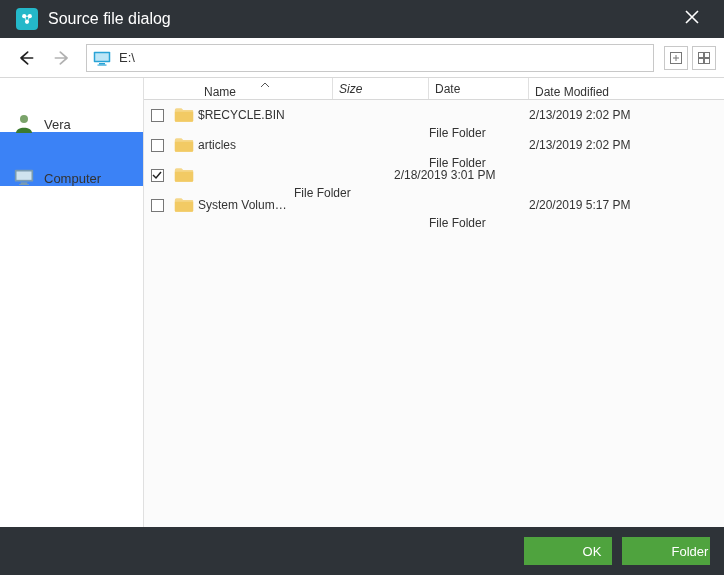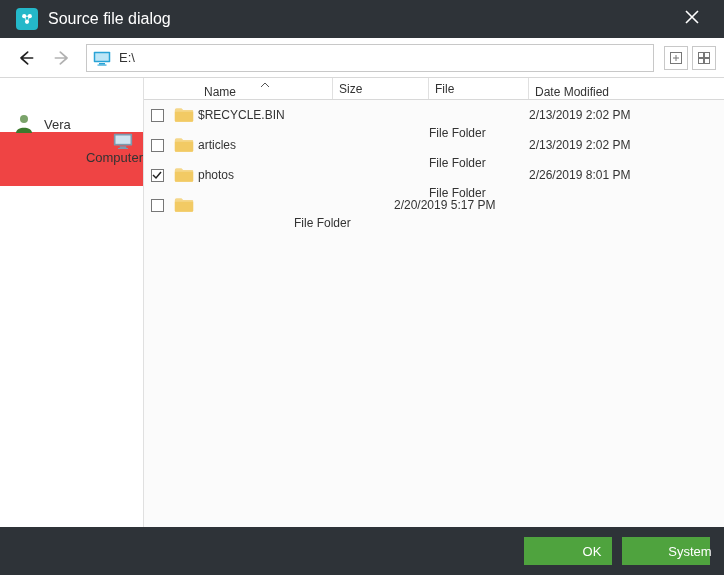--- a/index.html
+++ b/index.html
@@ -19,29 +19,29 @@
   .path-box { flex: 1; height: 28px; border: 1px solid #c8c8c8; margin: 0 6px; display: flex; align-items: center; padding: 0 6px; background: #fff; }
   .path-box .drive-icon { width: 18px; height: 14px; margin-right: 8px; }
   .path-box .path-text { color: #333; }
   .view-btn { width: 24px; height: 24px; border: 1px solid #c8c8c8; margin-left: 4px; display: flex; align-items: center; justify-content: center; cursor: pointer; }
   .view-btn svg { width: 12px; height: 12px; stroke: #777; fill: none; }
 
   .content { flex: 1; display: flex; background: #fff; min-height: 0; }
   .sidebar { width: 144px; background: #fff; border-right: 1px solid #e0e0e0; }
   .side-item { height: 54px; display: flex; align-items: flex-end; padding-left: 14px; cursor: pointer; color: #333; }
   .side-item .side-icon { width: 20px; height: 18px; margin-right: 10px; display:flex; align-items:center; justify-content:center; }
-  .side-item.selected { background: #ef4444; flex-direction: column; }
+  .side-item.selected { background: #3b82f6; }
 
   .file-pane { flex: 1; display: flex; flex-direction: column; background: #fbfbfb; }
   .header-row { height: 22px; display: flex; border-bottom: 1px solid #d8d8d8; background: #fff; font-size: 12px; color: #333; }
   .hcell { border-right: 1px solid #e0e0e0; display: flex; align-items: center; padding-left: 6px; position: relative; }
   .hc-check { width: 26px; border-right: none; }
   .hc-pad { width: 28px; border-right: none; }
   .hc-name { width: 135px; align-items: flex-end; }
-  .hc-size { width: 96px; }
+  .hc-size { width: 96px; font-style: italic; }
   .hc-type { width: 100px; }
   .hc-date { flex: 1; border-right: none; align-items: flex-end; }
   .sort-arrow { position: absolute; top: -1px; left: 50%; transform: translateX(-50%); }
   .sort-arrow svg { width: 10px; height: 6px; }
 
   .rows { flex: 1; overflow: auto; }
   .row { height: 30px; display: flex; align-items: center; font-size: 12px; color: #333; }
   .cell { display: flex; align-items: center; }
   .c-check { width: 26px; justify-content: center; }
   .c-icon { width: 28px; justify-content: center; }
@@ -151,21 +151,21 @@
           <span class="sort-arrow">
             <svg viewBox="0 0 10 6">
                 <path d="M1 5 L5 1 L9 5" stroke="#555" stroke-width="1" fill="none"></path>
               </svg>
           </span>
         </div>
         <div class="hcell hc-size">
           <span>Size</span>
         </div>
         <div class="hcell hc-type">
-          <span>File</span>
+          <span>Date</span>
         </div>
         <div class="hcell hc-date">
           <span>Date Modified</span>
         </div>
       </div>
 
       <div class="rows" id="rows">
           <div class="row">
             <div class="cell c-check">
               <div class="chk"></div>
@@ -203,42 +203,42 @@
                   <path d="M1 5 L4 8 L9 2" stroke="#222" stroke-width="1.5" fill="none"></path>
                 </svg>
               </div>
             </div>
             <div class="cell c-icon folder-icon">
               <svg viewBox="0 0 24 18">
                 <path d="M1 3 Q1 1 3 1 H9 L11 3 H22 Q23 3 23 4 V16 Q23 17 22 17 H2 Q1 17 1 16 Z" fill="#f5d78a"></path>
                 <path d="M1 5 H23 V16 Q23 17 22 17 H2 Q1 17 1 16 Z" fill="#f2ca64"></path>
               </svg>
             </div>
-            <div class="cell c-name">photos</div>
-            <div class="cell c-size"></div>
-            <div class="cell c-type">File Folder</div>
-            <div class="cell c-date">2/26/2019 8:01 PM</div>
+            <div class="cell c-size"></div>
+            <div class="cell c-type">File Folder</div>
+            <div class="cell c-date">2/18/2019 3:01 PM</div>
           </div>
           <div class="row">
             <div class="cell c-check">
               <div class="chk"></div>
             </div>
             <div class="cell c-icon folder-icon">
               <svg viewBox="0 0 24 18">
                 <path d="M1 3 Q1 1 3 1 H9 L11 3 H22 Q23 3 23 4 V16 Q23 17 22 17 H2 Q1 17 1 16 Z" fill="#f5d78a"></path>
                 <path d="M1 5 H23 V16 Q23 17 22 17 H2 Q1 17 1 16 Z" fill="#f2ca64"></path>
               </svg>
             </div>
+            <div class="cell c-name">System Volum…</div>
             <div class="cell c-size"></div>
             <div class="cell c-type">File Folder</div>
             <div class="cell c-date">2/20/2019 5:17 PM</div>
           </div>
         </div>
     </div>
 
   </div>
 
   <div class="footer">
     <button class="btn">OK</button>
-    <button class="btn">System</button>
+    <button class="btn">Folder</button>
   </div>
 
 </div>
 
 </body></html>

